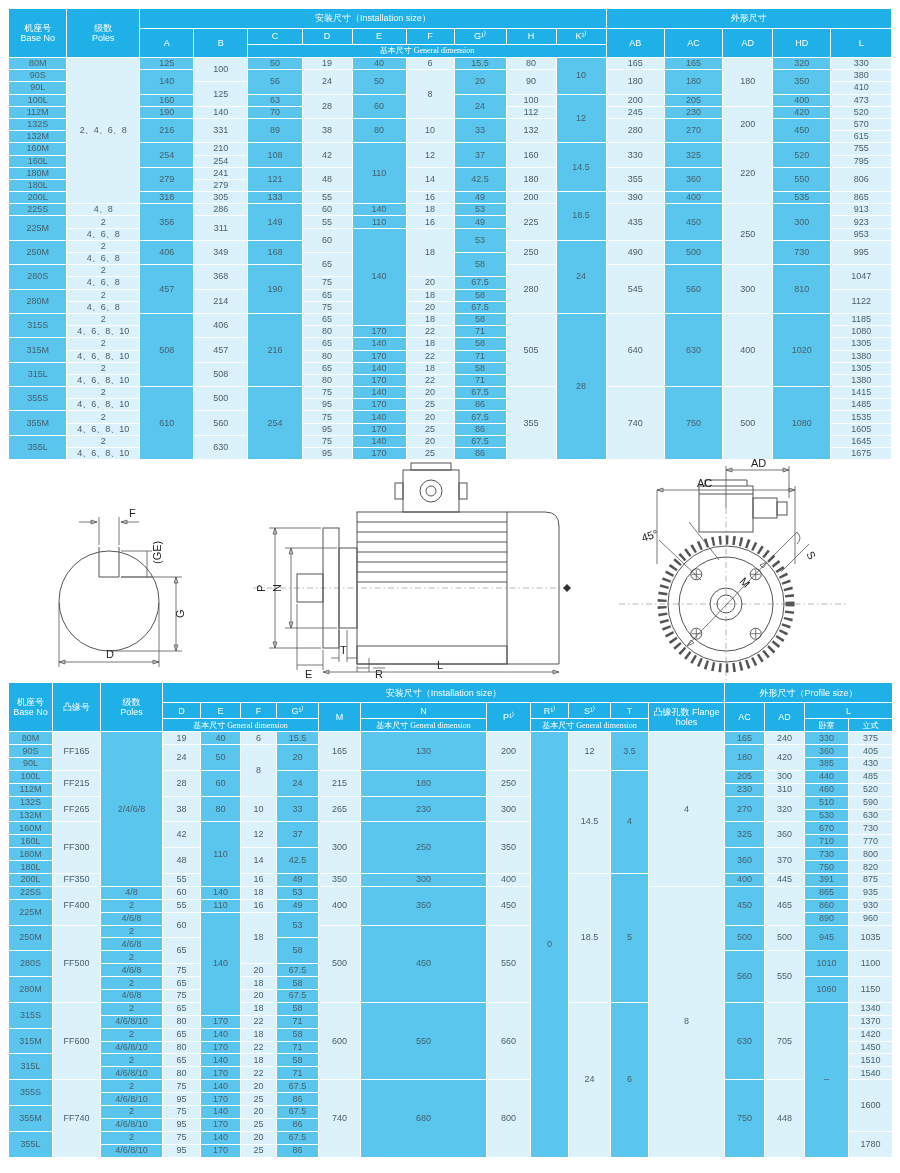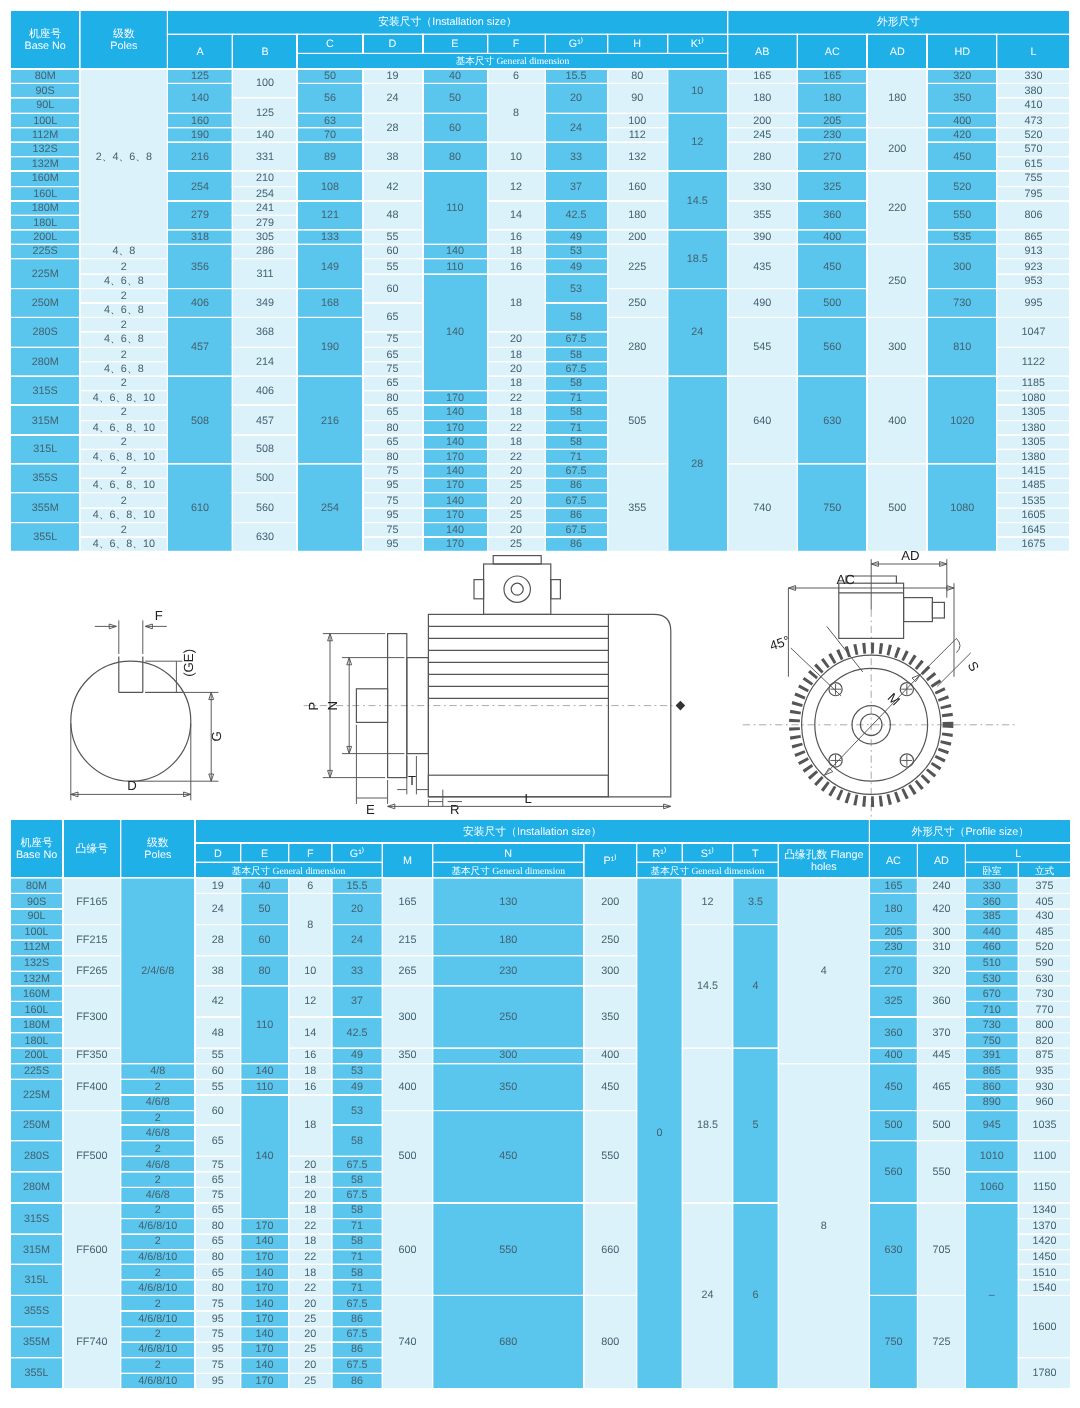--- a/index.html
+++ b/index.html
@@ -854,21 +854,21 @@
           <td rowspan="6" class="cl">FF740</td>
           <td class="cm">2</td>
           <td class="cl">75</td>
           <td class="cm">140</td>
           <td class="cl">20</td>
           <td class="cm">67.5</td>
           <td rowspan="6" class="cl">740</td>
           <td rowspan="6" class="cm">680</td>
           <td rowspan="6" class="cl">800</td>
           <td rowspan="6" class="cm">750</td>
-          <td rowspan="6" class="cl">725</td>
+          <td rowspan="6" class="cl">448</td>
           <td rowspan="4" class="cl">1600</td>
         </tr>
         <tr>
           <td class="cm">4/6/8/10</td>
           <td class="cl">95</td>
           <td class="cm">170</td>
           <td class="cl">25</td>
           <td class="cm">86</td>
         </tr>
         <tr>

